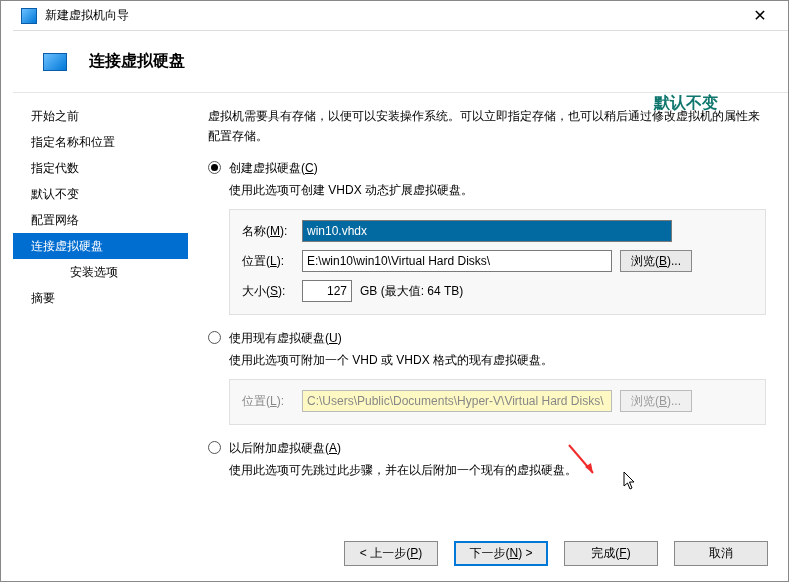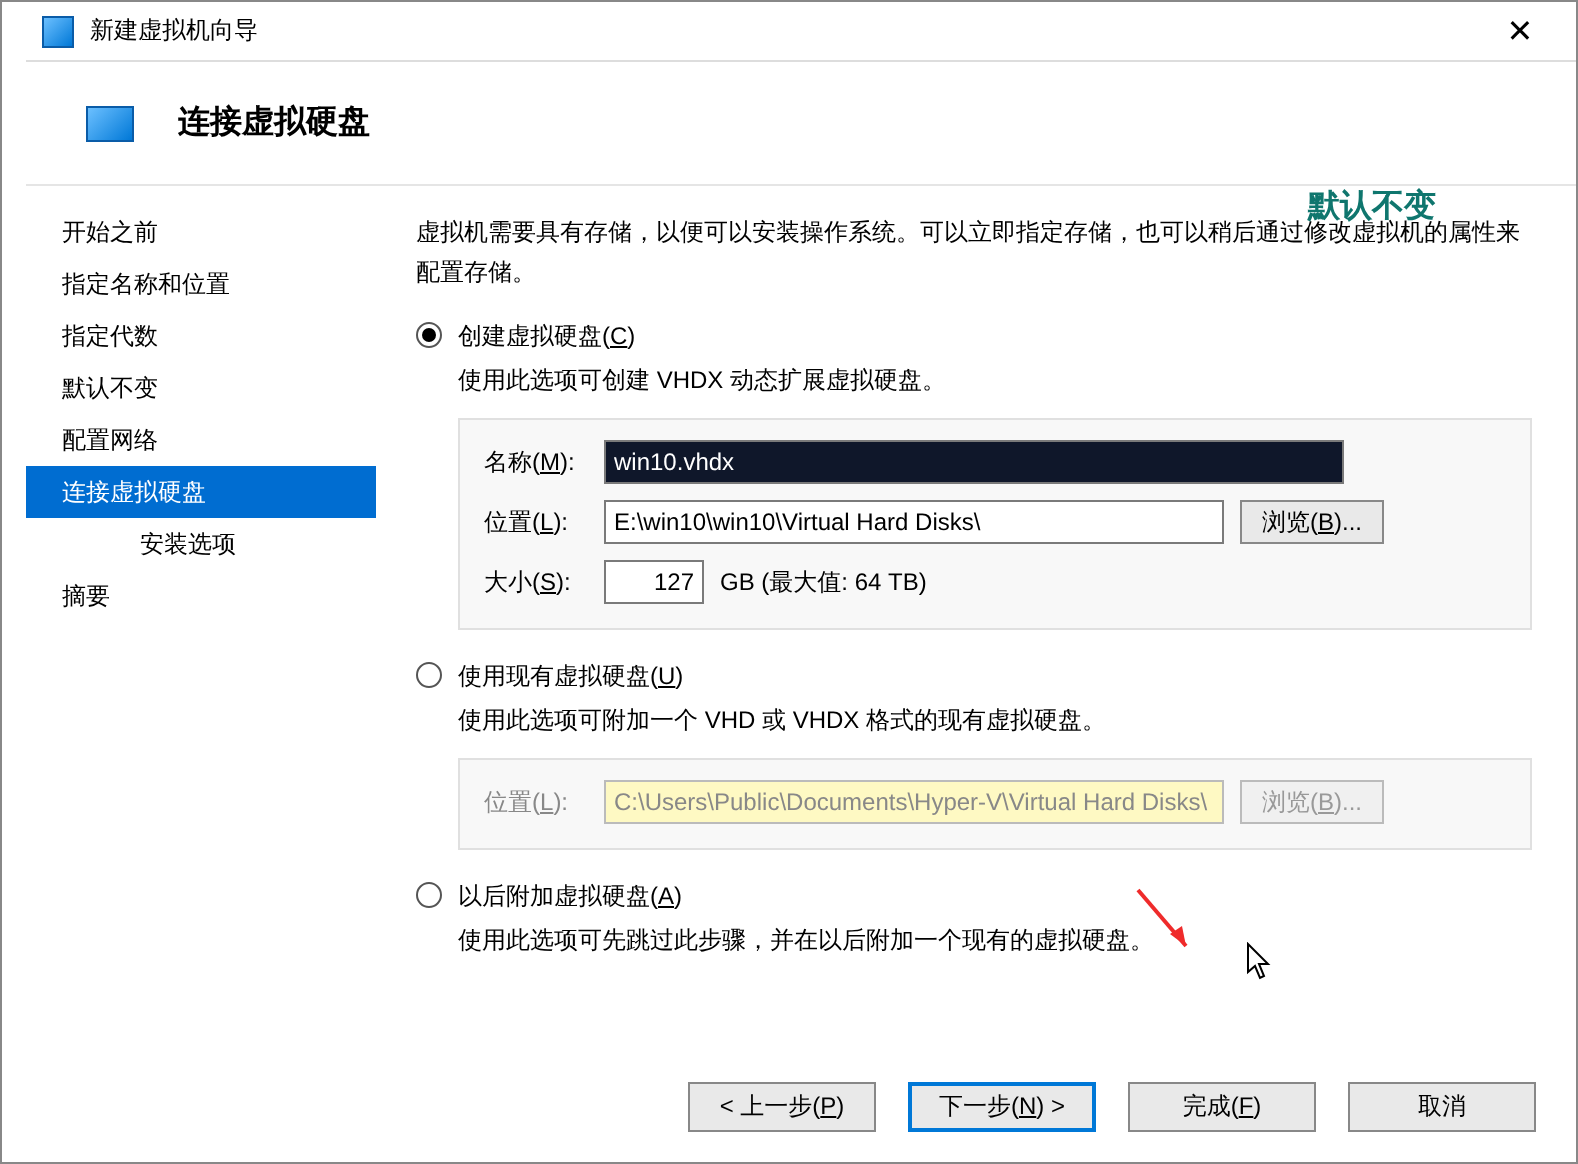--- a/index.html
+++ b/index.html
@@ -24,21 +24,21 @@
   .radio.checked::after { content: ""; position: absolute; width: 7px; height: 7px; background: #000; border-radius: 50%; top: 2px; left: 2px; }
   .opt-label { line-height: 18px; }
   .opt-label u, .field-lbl u { text-decoration: underline; }
   .opt-desc { margin-left: 21px; line-height: 18px; margin-bottom: 10px; }
   .fieldset { margin-left: 21px; border: 1px solid #e0e0e0; background: #f8f8f8; padding: 10px 12px 12px 12px; margin-bottom: 14px; position: relative; }
   .fieldset.disabled { color: #888; }
   .frow { display: flex; align-items: center; margin-bottom: 8px; }
   .frow:last-child { margin-bottom: 0; }
   .field-lbl { width: 60px; }
   .tinput { height: 22px; border: 1px solid #7a7a7a; padding: 0 4px; font-size: 12px; background: #fff; }
-  .tinput.selected { background: #0f172a; color: #fff; }
+  .tinput.selected { background: #0369a1; color: #fff; }
   .tinput.name { width: 370px; }
   .tinput.loc { width: 310px; }
   .tinput.size { width: 50px; text-align: right; }
   .browse-btn { height: 22px; border: 1px solid #888; background: #e9e9e9; padding: 0 10px; margin-left: 8px; font-size: 12px; cursor: pointer; }
   .browse-btn.disabled { color: #999; border-color: #bbb; background: #f0f0f0; cursor: default; }
   .size-suffix { margin-left: 8px; }
   .fieldset.disabled .tinput { background: #fef9c3; border-color: #bbb; color: #888; }
   .annotation { position: absolute; top: 0px; right: 70px; color: #0f766e; font-size: 16px; font-weight: 700; }
   .arrow { position: absolute; right: 185px; bottom: 44px; pointer-events: none; }
   .cursor { position: absolute; left: 435px; top: 378px; pointer-events: none; }

